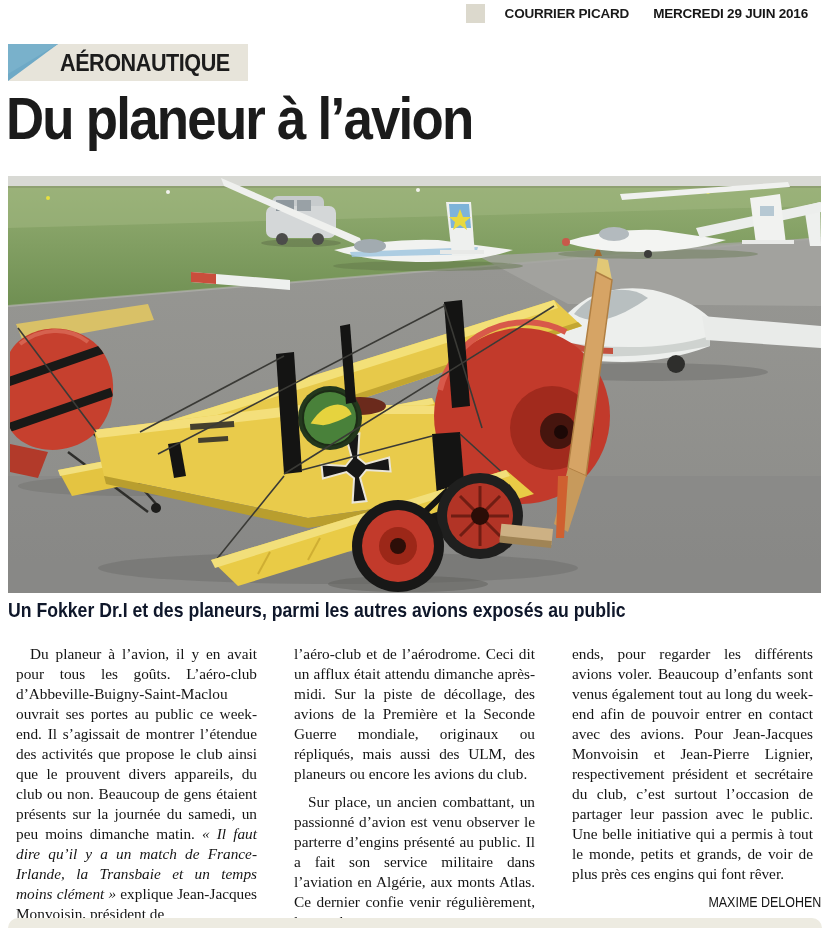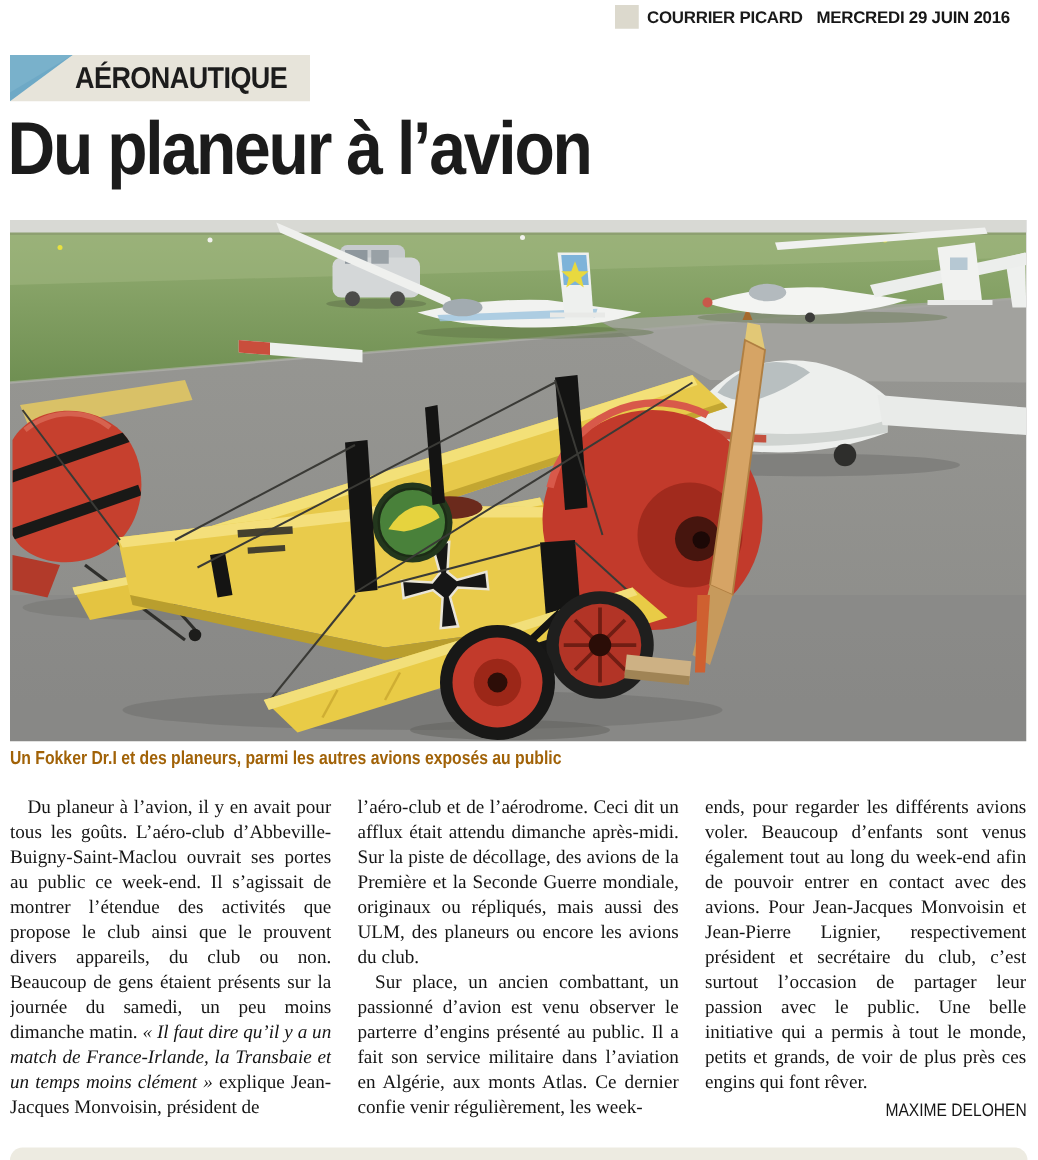--- a/index.html
+++ b/index.html
@@ -1,20 +1,20 @@
 <!DOCTYPE html>
 <html lang="fr"><head>
 <meta charset="utf-8">
 <style>
   html,body{margin:0;padding:0;background:#ffffff;}
   #page{position:relative;width:830px;height:928px;background:#ffffff;overflow:hidden;
         font-family:"Liberation Sans",sans-serif;color:#1a1a1a;}
 
   
-  .masthead{position:absolute;top:4px;right:22px;display:flex;align-items:center;gap:7px;
+  .masthead{position:absolute;top:4px;right:22px;display:flex;align-items:center;gap:20px;
             font-size:13.5px;letter-spacing:-0.2px;white-space:nowrap;}
   .m-square{width:19px;height:19px;background:#dcd9cd;flex:none;}
   .m-paper{font-weight:800;}
   .m-date{font-weight:700;margin-left:4px;color:#161616;}
 
   
   .badge{position:absolute;left:8px;top:44px;width:240px;height:37px;background:#e7e4da;
          display:flex;align-items:center;overflow:hidden;}
   .badge svg{position:absolute;left:0;top:0;}
   .badge-label{margin-left:52px;font-size:24px;font-weight:800;letter-spacing:-0.5px;
@@ -22,29 +22,29 @@
 
   
   .headline{position:absolute;left:6px;top:84px;font-size:60px;font-weight:800;color:#1b1b1b;
             letter-spacing:-2px;white-space:nowrap;transform:scaleX(.88);transform-origin:left top;}
 
   
   .photo{position:absolute;left:8px;top:176px;width:813px;height:417px;overflow:hidden;background:#8f8f8b;}
   .photo svg{display:block;}
 
   
-  .caption{position:absolute;left:8px;top:598px;width:813px;font-size:15px;font-weight:700;color:#a16207;}
+  .caption{position:absolute;left:8px;top:598px;width:813px;font-size:21px;font-weight:700;color:#0f172a;}
   .cond{display:inline-block;transform:scaleX(.84);transform-origin:left center;white-space:nowrap;letter-spacing:0;}
 
   
   .article{position:absolute;left:8px;top:636px;width:814px;display:flex;gap:21px;}
   .col{width:257px;height:282px;overflow:hidden;text-align:justify;
        font-family:"Liberation Serif","DejaVu Serif",serif;font-size:15.3px;line-height:20px;color:#141414;
        -webkit-hyphens:auto;hyphens:auto;}
-  .col p{margin:0;}
+  .col p{margin:8px;}
   .indent{text-indent:14px;}
   .q{font-style:italic;}
   .byline{text-align:right;margin-top:3px;font-family:"Liberation Sans",sans-serif;
           font-size:14.5px;font-weight:400;color:#161616;}
   .condr{display:inline-block;transform:scaleX(.86);transform-origin:right center;white-space:nowrap;}
 
   
   .bottom-band{position:absolute;left:8px;top:918px;width:814px;height:12px;background:#edebe1;
                border-radius:10px 10px 0 0;}
 </style>

